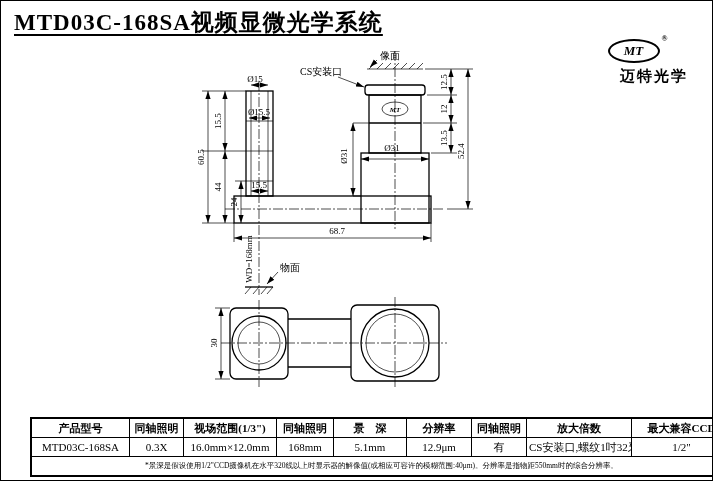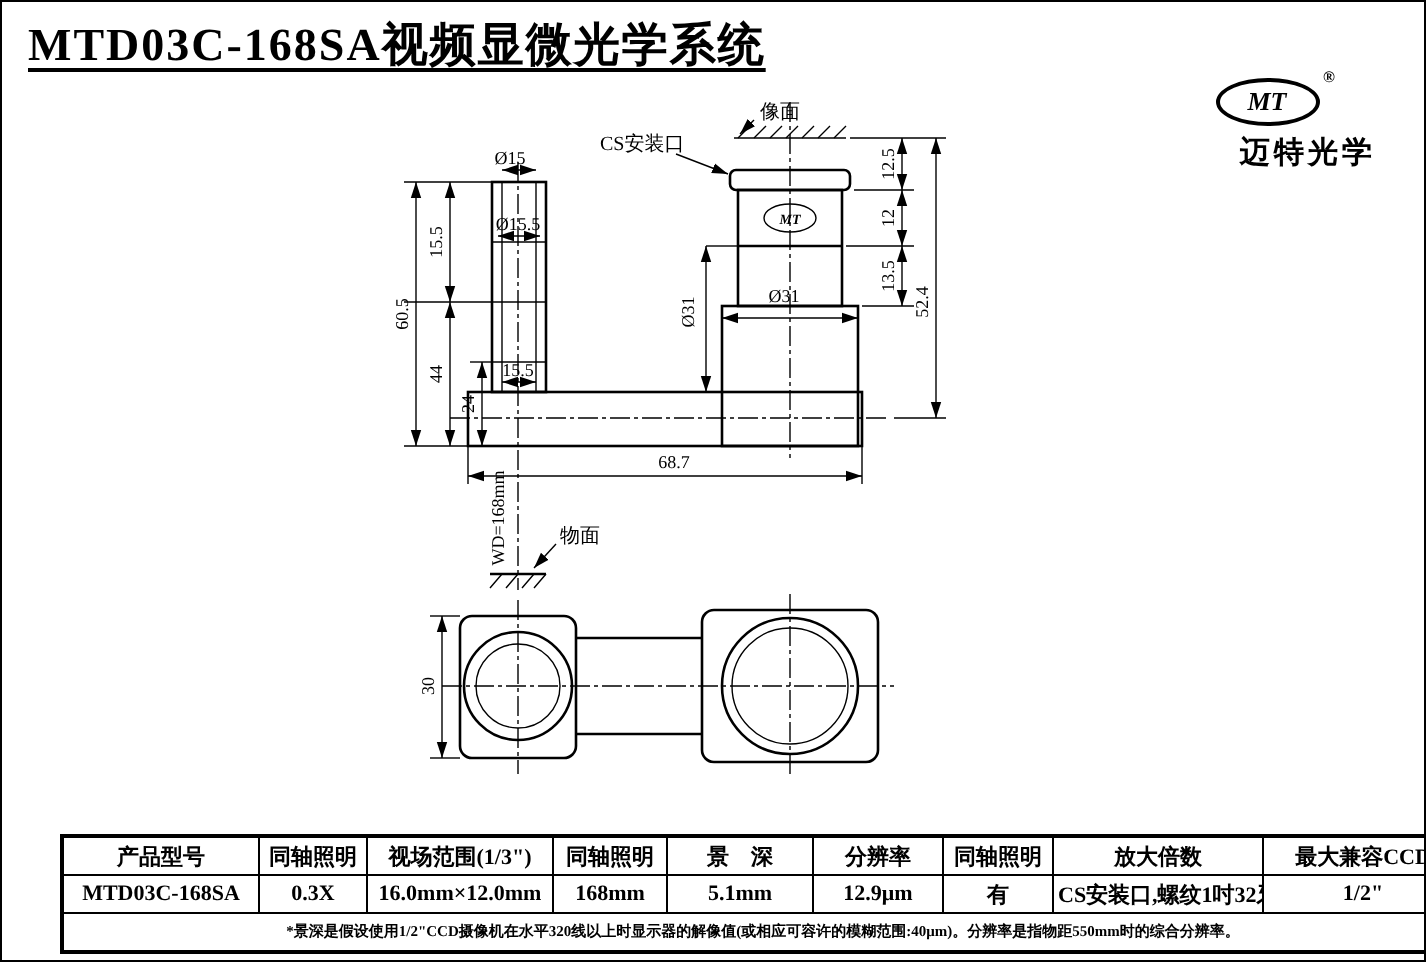--- a/index.html
+++ b/index.html
@@ -29,21 +29,21 @@
   text.dim{font-family:"Liberation Serif","DejaVu Serif",serif;font-size:9px;fill:#000;}
   text.lbl{font-family:"Liberation Serif","DejaVu Serif",serif;font-size:10px;fill:#000;}
   text.mt{font-family:"Liberation Serif","DejaVu Serif",serif;font-size:7px;font-style:italic;font-weight:700;fill:#000;}
   table.spec{
     position:absolute;left:29px;top:416px;width:655px;
     border-collapse:collapse;table-layout:fixed;
     border:2px solid #000;font-size:11px;
   }
   table.spec th,table.spec td{
     border:1px solid #000;padding:1px 2px;text-align:center;
-    height:16px;overflow:hidden;white-space:nowrap;font-weight:bold;
+    height:16px;overflow:hidden;white-space:nowrap;
   }
   table.spec th{font-weight:700;text-align:center;}
   td.footnote{font-size:7.5px;height:18px;white-space:normal;}
 </style>
 </head>
 <body>
 
 <div class="page">
 
   <div class="title">MTD03C-168SA视频显微光学系统</div>

